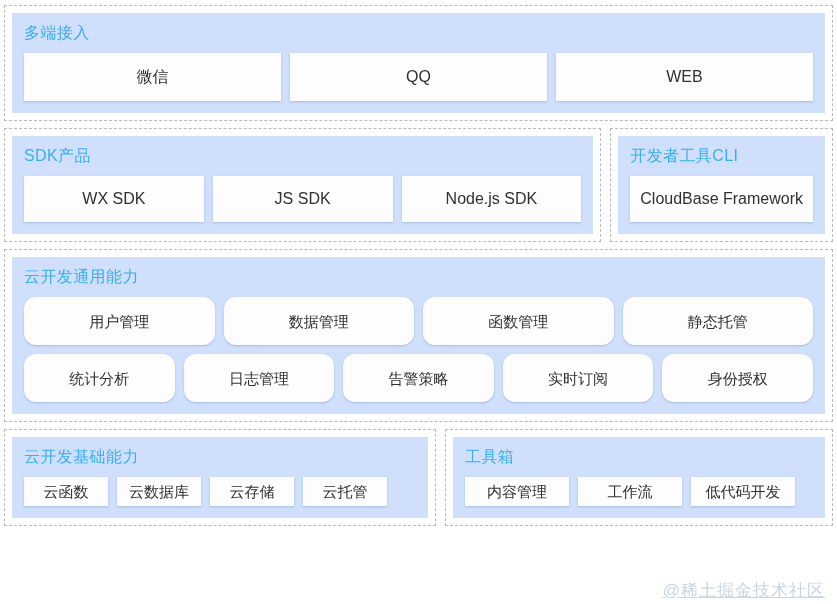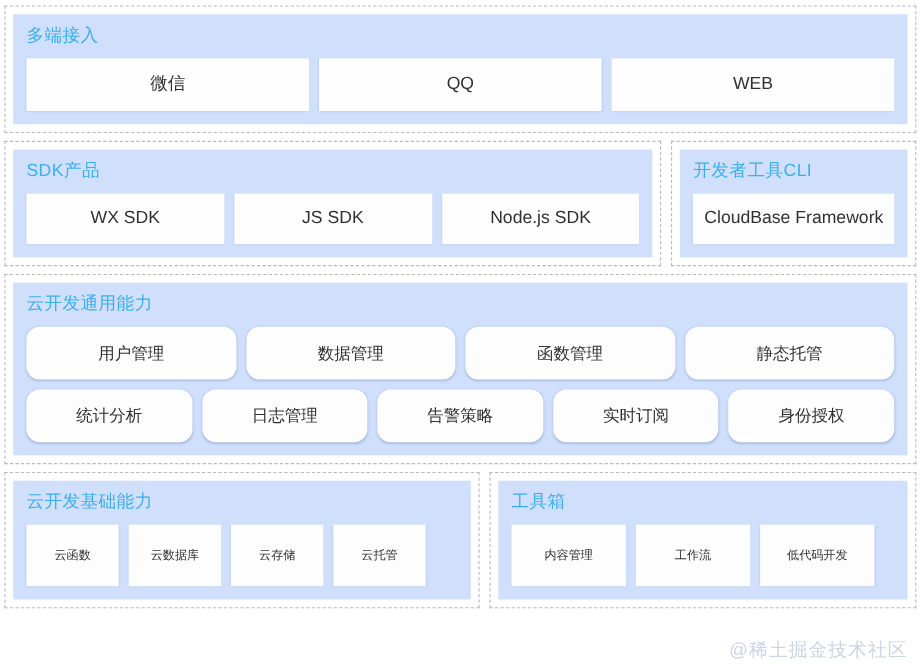--- a/index.html
+++ b/index.html
@@ -85,21 +85,21 @@
     padding: 0 10px;
   }
 
   .row.stretch > .card { flex: 1 1 0; }
   .row.natural > .card { flex: 0 0 auto; }
 
   
   .band-access .card   { height: 48px; font-size: 16px; }
   .band-sdk    .card   { height: 46px; font-size: 16px; }
   .band-core   .card   { height: 48px; font-size: 15px; border-radius: 12px; }
-  .band-base   .card   { height: 56px; font-size: 11px; }
+  .band-base   .card   { height: 29px; font-size: 15px; }
 
   .band-access .outline { flex: 1; }
   .band-sdk .outline-sdk { flex: 1 1 598px; }
   .band-sdk .outline-cli { flex: 1 1 222px; }
   .band-core .outline { flex: 1; }
   .band-base .outline-base { flex: 1 1 432px; }
   .band-base .outline-tools { flex: 1 1 388px; }
 
   .band-base .row.natural > .card { min-width: 84px; }
   .band-base .outline-tools .row.natural > .card { min-width: 104px; }
@@ -107,20 +107,21 @@
   
   .watermark {
     position: absolute;
     right: 12px;
     bottom: 2px;
     font-size: 17px;
     color: #c9d4e4;
     letter-spacing: 1px;
     white-space: nowrap;
     pointer-events: none;
+    text-decoration: underline;
   }
 </style>
 </head>
 <body>
 
 <div id="diagram">
 
   <div class="band band-access">
     <div class="outline">
       <div class="panel">

